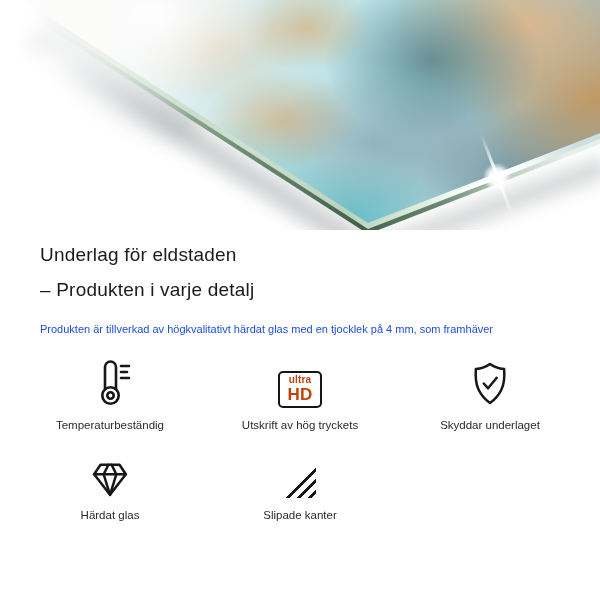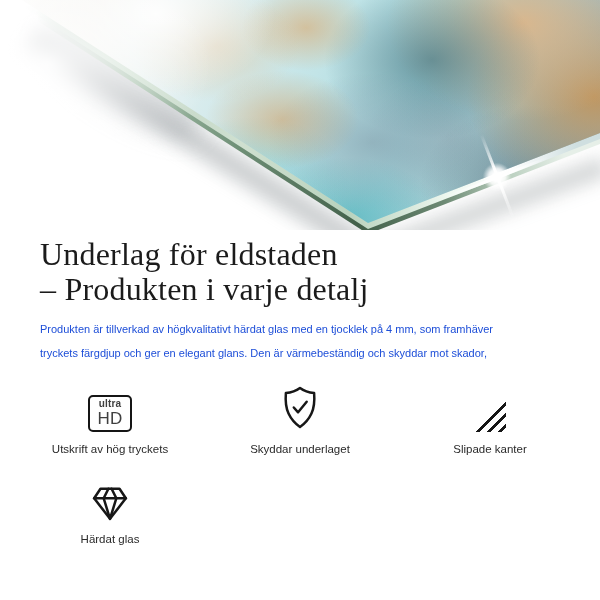--- a/index.html
+++ b/index.html
@@ -69,45 +69,45 @@
     background:linear-gradient(to bottom,rgba(255,255,255,0),#fff 42%,#fff 58%,rgba(255,255,255,0));
   }
   .sparkle .core{
     position:absolute;left:41px;top:41px;width:28px;height:28px;filter:blur(.5px);
     background:radial-gradient(circle,#fff 0 22%,rgba(255,255,255,.85) 42%,rgba(255,255,255,0) 72%);
   }
 
   
   .title{
     margin:7px 40px 0 40px;
-    font-family:Liberation Serif, serif;
-    font-weight:400;font-size:32px;line-height:35px;color:#1b1b1b;
+    font-family:Liberation Sans, sans-serif;
+    font-weight:400;font-size:19px;line-height:35px;color:#1b1b1b;
     letter-spacing:.2px;
   }
   .description{
     margin:10px 40px 0 40px;width:520px;
     font-size:11px;line-height:24px;color:#1d4ed8;
   }
   .description div{white-space:nowrap;}
 
   
   .features{
     display:grid;grid-template-columns:repeat(3,1fr);
     margin:17px 15px 0 15px;row-gap:17px;
   }
   .feature{display:flex;flex-direction:column;align-items:center;}
   .icon-slot{height:50px;display:flex;align-items:flex-end;justify-content:center;}
   .feature-label{margin-top:11px;font-size:11.5px;color:#2a2a2a;}
   .icon-stroke{stroke:#171717;fill:none;stroke-width:2.6;stroke-linecap:round;stroke-linejoin:round;}
   .ultrahd{
     border:2.5px solid #151515;border-radius:5px;padding:2px 7px 3px 7px;
-    text-align:center;color:#404040;line-height:1;
+    text-align:center;color:#c2410c;line-height:1;
   }
   .ultrahd .u{font-size:10px;font-weight:bold;letter-spacing:.2px;}
-  .ultrahd .h{font-size:17px;font-weight:normal;margin-top:1px;letter-spacing:.3px;}
+  .ultrahd .h{font-size:17px;font-weight:bold;margin-top:1px;letter-spacing:.3px;}
   .bevel-shape{
     width:32px;height:32px;
     background:repeating-linear-gradient(135deg,#171717 0 3.4px,rgba(0,0,0,0) 3.4px 7.8px);
     clip-path:polygon(0% 100%,100% 0%,100% 100%);
   }
 </style>
 </head>
 <body>
 
 <div class="page">
@@ -127,25 +127,39 @@
     </div>
   </div>
 
   <h1 class="title">
     <span>Underlag för eldstaden</span><br>
     <span>– Produkten i varje detalj</span>
   </h1>
 
   <div class="description">
     <div>Produkten är tillverkad av högkvalitativt härdat glas med en tjocklek på 4 mm, som framhäver</div>
-    <div>tryckets färgdjup och ger en elegant glans. Den är värmebeständig och skyddar mot skador,</div>
   </div>
 
   <div class="features">
 
+    <div class="feature">
+      <div class="icon-slot">
+        <svg width="44" height="50" viewBox="0 0 44 50">
+          <g class="icon-stroke">
+            <path d="M17 31 V9 a5.5 5.5 0 0 1 11 0 V31"></path>
+            <circle cx="22.5" cy="37.5" r="8.2"></circle>
+            <circle cx="22.5" cy="37.5" r="3.2"></circle>
+            <path d="M33 8 h8"></path>
+            <path d="M33 14 h6"></path>
+            <path d="M33 20 h8"></path>
+          </g>
+        </svg>
+      </div>
+      <div class="feature-label">Temperaturbeständig</div>
+    </div>
 
     <div class="feature">
       <div class="icon-slot">
         <div class="ultrahd">
           <div class="u">ultra</div>
           <div class="h">HD</div>
         </div>
       </div>
       <div class="feature-label">Utskrift av hög tryckets</div>
     </div>
@@ -153,37 +167,37 @@
     <div class="feature">
       <div class="icon-slot">
         <svg width="42" height="48" viewBox="0 0 44 48">
           <g class="icon-stroke">
             <path d="M22 3 C26 6 31 7.8 36.8 8.3 C37.4 16 36.8 23.8 34 29.8 C31.2 35.8 27 40.4 22 44 C17 40.4 12.8 35.8 10 29.8 C7.2 23.8 6.6 16 7.2 8.3 C13 7.8 18 6 22 3 Z"></path>
             <path d="M15.5 23.5 L20 28.5 L29 17.5"></path>
           </g>
         </svg>
       </div>
       <div class="feature-label">Skyddar underlaget</div>
-    </div>
-
-    <div class="feature">
-      <div class="icon-slot">
-        <div class="bevel-shape"></div>
-      </div>
-      <div class="feature-label">Slipade kanter</div>
     </div>
 
     <div class="feature">
       <div class="icon-slot">
         <svg width="40" height="38" viewBox="0 0 24 24">
           <g style="stroke:#171717;fill:none;stroke-width:1.6;stroke-linecap:round;stroke-linejoin:round;">
             <path d="M6 3 h12 l4 6 -10 13 L2 9 Z"></path>
             <path d="M11 3 L8 9 l4 13 4 -13 -3 -6"></path>
             <path d="M2 9 h20"></path>
           </g>
         </svg>
       </div>
       <div class="feature-label">Härdat glas</div>
     </div>
 
+    <div class="feature">
+      <div class="icon-slot">
+        <div class="bevel-shape"></div>
+      </div>
+      <div class="feature-label">Slipade kanter</div>
+    </div>
+
 
   </div>
 </div>
 
 </body></html>

